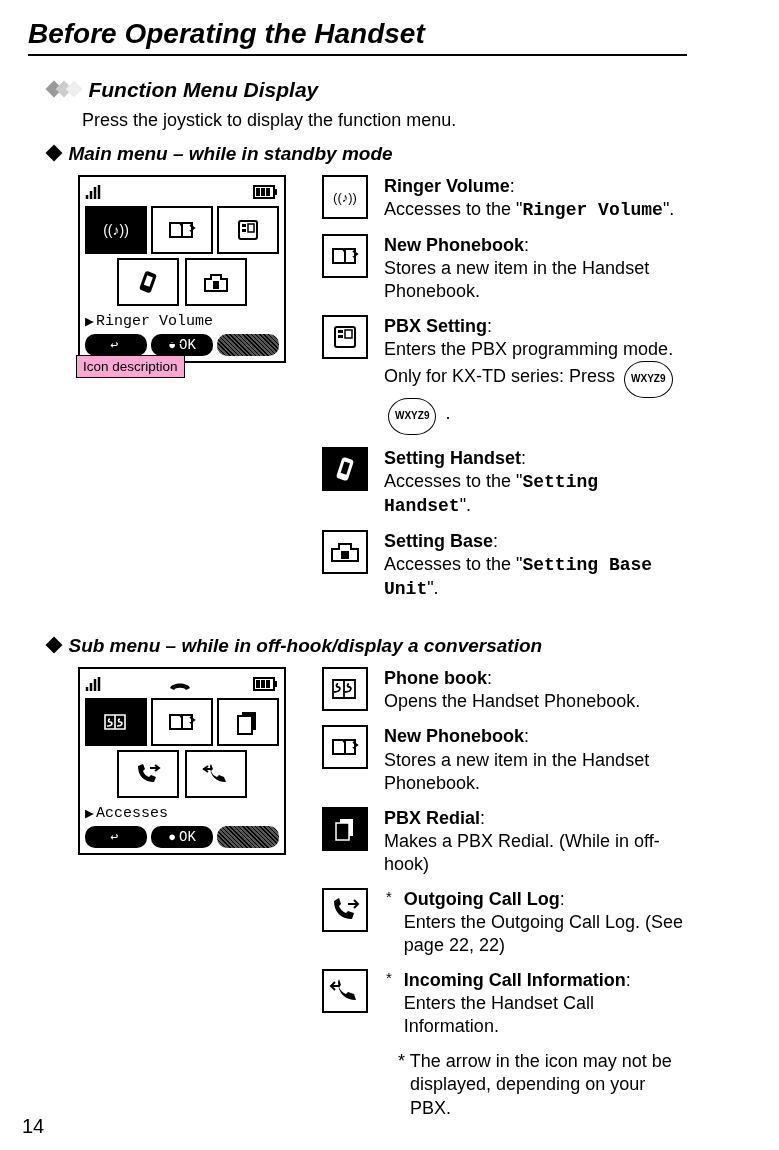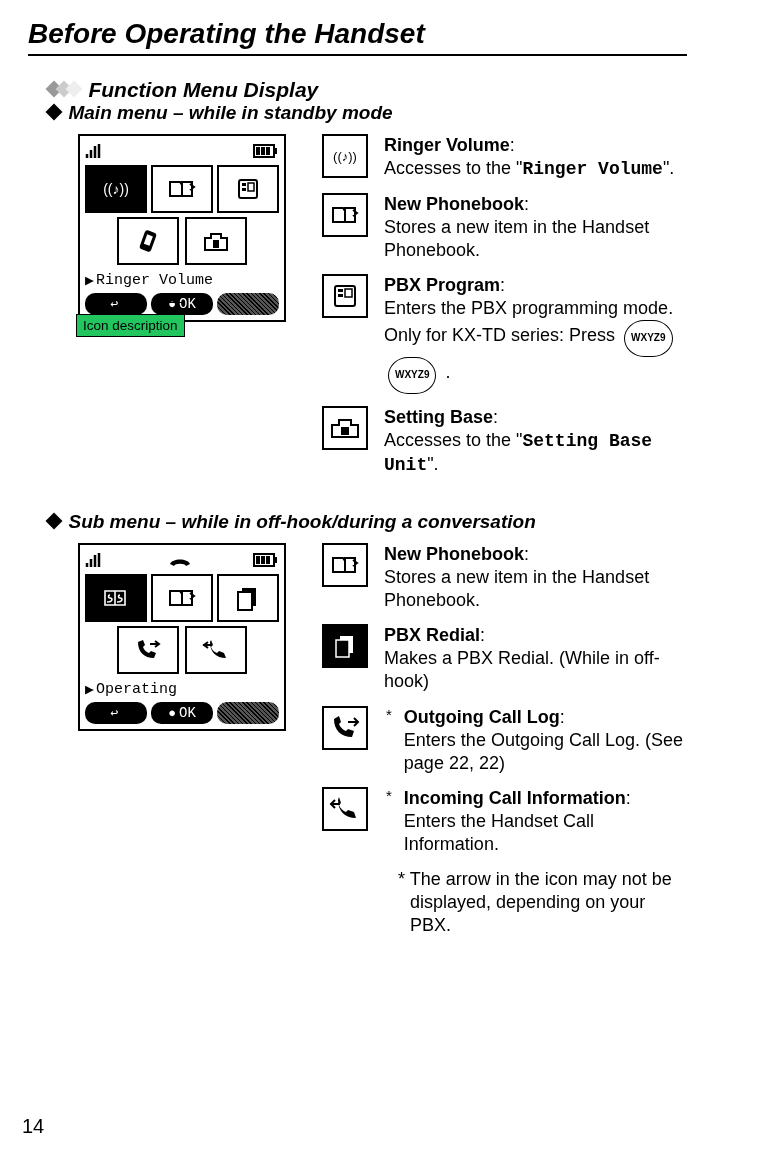--- a/index.html
+++ b/index.html
@@ -25,21 +25,21 @@
   .lcd-cell{border:2px solid #000;height:44px;display:flex;align-items:center;justify-content:center;}
   .lcd-cell.sel{background:#000;color:#fff;}
   .lcd-label{font-family:"Courier New",monospace;font-size:15px;display:flex;align-items:center;height:22px;}
   .lcd-label .caret{margin-right:2px;}
   .lcd-softkeys{display:flex;gap:4px;margin-top:2px;}
   .sk{flex:1;background:#000;color:#fff;font-family:"Courier New",monospace;font-size:14px;height:22px;border-radius:10px;display:flex;align-items:center;justify-content:center;}
   .sk.dots{background:repeating-linear-gradient(45deg,#000 0 1px,#555 1px 3px);}
   .sk-icon{font-size:13px;margin-right:3px;}
   .callout{position:absolute;left:-2px;top:180px;}
   .callout-line{position:absolute;width:28px;height:1px;background:#000;top:-12px;left:78px;}
-  .callout-box{border:1px solid #000;font-size:13.5px;padding:3px 6px;background:#22c55e;display:inline-block;}
+  .callout-box{border:1px solid #000;font-size:13.5px;padding:3px 6px;background:#f9a8d4;display:inline-block;}
   .def{display:flex;margin-bottom:12px;}
   .def-icon{width:42px;height:40px;flex:0 0 42px;border:2px solid #000;margin-right:16px;display:flex;align-items:center;justify-content:center;font-size:18px;}
   .def-star{align-self:flex-start;font-size:15px;margin-left:2px;margin-right:12px;}
   .def-body{font-size:18px;line-height:1.28;}
   .def-body .term{font-weight:bold;}
   .def-body .mono{font-family:"Courier New",monospace;font-weight:bold;}
   .key-oval{display:inline-flex;align-items:center;justify-content:center;border:1.5px solid #000;border-radius:50%/60%;height:19px;padding:8px 6px;font-size:10px;font-weight:bold;margin:0 4px;}
   .footnote{font-size:18px;margin-left:76px;margin-top:9px;line-height:1.3;text-indent:-12px;padding-left:12px;max-width:430px;}
   .page-num{position:absolute;left:22px;bottom:12px;font-size:20px;}
   
@@ -53,20 +53,21 @@
 
   <h1 class="page-title">Before Operating the Handset</h1>
 
   <div class="sec">
     <div>
       <span class="lead-diamonds">
         <span class="dmd mid"></span><span class="dmd light"></span><span class="dmd light" style="background:#eee;"></span>
       </span>
       <span class="sec-title">Function Menu Display</span>
     </div>
+    <div class="sec-desc">Press the joystick to display the function menu.</div>
 
     <div class="sub-title-row">
       <span class="lead-diamonds"><span class="dmd solid"></span></span>
       <span class="sub-title">Main menu – while in standby mode</span>
     </div>
 
     <div class="columns">
       <div class="screenshot-col">
         <div class="lcd">
           <div class="lcd-status">
@@ -162,46 +163,58 @@
         <div class="def">
           <div class="def-icon">
             <svg width="26" height="26">
                 <rect x="3" y="3" width="20" height="20" rx="2" fill="none" stroke="#000" stroke-width="2"></rect>
                 <rect x="6" y="6" width="5" height="3"></rect>
                 <rect x="6" y="11" width="5" height="3"></rect>
                 <rect x="13" y="6" width="7" height="8" fill="none" stroke="#000" stroke-width="1.5"></rect>
               </svg>
           </div>
           <div class="def-body">
-            <span class="term">PBX Program</span>:<br>
+            <span class="term">PBX Setting</span>:<br>
             <span>Enters the PBX programming mode.</span><br>
             <span>Only for KX-TD series: Press</span>
             <span class="key-oval">WXYZ9</span>
             <span class="key-oval">WXYZ9</span>
             <span>.</span>
           </div>
         </div>
         <div class="def">
+          <div class="def-icon" style="background:#000;">
+            <svg width="22" height="26">
+                <rect x="5" y="2" width="12" height="22" rx="3" fill="#fff" transform="rotate(18 11 13)"></rect>
+                <rect x="8" y="6" width="6" height="12" fill="#000" transform="rotate(18 11 13)"></rect>
+              </svg>
+          </div>
+          <div class="def-body">
+            <span class="term">Setting Handset</span>:<br>
+            <span>Accesses to the "</span><span class="mono">Setting Handset</span><span>".</span>
+          </div>
+        </div>
+        <div class="def">
           <div class="def-icon">
             <svg width="32" height="26">
                 <path d="M3 22V10h7V5h12v5h7v12z" fill="none" stroke="#000" stroke-width="2"></path>
                 <rect x="12" y="12" width="8" height="8"></rect>
               </svg>
           </div>
           <div class="def-body">
             <span class="term">Setting Base</span>:<br>
             <span>Accesses to the "</span><span class="mono">Setting Base Unit</span><span>".</span>
           </div>
         </div>
       </div>
     </div>
 
     <div class="sub-title-row" style="margin-top:22px;">
       <span class="lead-diamonds"><span class="dmd solid"></span></span>
-      <span class="sub-title">Sub menu – while in off-hook/during a conversation</span>
+      <span class="sub-title">Sub menu – while in off-hook/display a conversation</span>
     </div>
 
     <div class="columns">
       <div class="screenshot-col">
         <div class="lcd">
           <div class="lcd-status">
             <span>
               <svg width="22" height="18">
                   <path d="M2 16 L2 12 M6 16 L6 8 M10 16 L10 4 M14 2 L14 16" stroke="#000" stroke-width="2.5"></path>
                 </svg>
@@ -248,36 +261,47 @@
             </div>
             <div class="lcd-cell">
               <svg width="30" height="26">
                   <path d="M2 8h8M7 5l-4 3 4 3" stroke="#000" stroke-width="2" fill="none"></path>
                   <path d="M12 5c0 10 6 16 16 16l-2-5-5-2-2 2c-3-1-5-3-6-6l2-2-2-5z" fill="#000" transform="translate(-3,0)"></path>
                 </svg>
             </div>
           </div>
           <div class="lcd-label">
               <span class="caret">▶</span>
-              <span>Operating</span>
+              <span>Accesses</span>
             </div>
           <div class="lcd-softkeys">
             <div class="sk">
                 <span class="sk-icon">↩</span>
               </div>
             <div class="sk">
                 <span class="sk-icon">●</span>
                 <span>OK</span>
               </div>
             <div class="sk dots"></div>
           </div>
         </div>
       </div>
 
       <div class="defs-col">
+        <div class="def">
+          <div class="def-icon">
+            <svg width="32" height="24">
+                <path d="M4 3h11v18H4z M15 3h11v18H15z M9 7c-2 0-2 3 0 3 3 0 3 5-4 5M20 7c-2 0-2 3 0 3 3 0 3 5-4 5" fill="none" stroke="#000" stroke-width="1.8"></path>
+              </svg>
+          </div>
+          <div class="def-body">
+            <span class="term">Phone book</span>:<br>
+            <span>Opens the Handset Phonebook.</span>
+          </div>
+        </div>
         <div class="def">
           <div class="def-icon">
             <svg width="30" height="22">
                 <path d="M3 4h10l2 3v11H3z M15 4h10v14H15z M23 6l4 3-4 3" fill="none" stroke="#000" stroke-width="2"></path>
               </svg>
           </div>
           <div class="def-body">
             <span class="term">New Phonebook</span>:<br>
             <span>Stores a new item in the Handset Phonebook.</span>
           </div>

